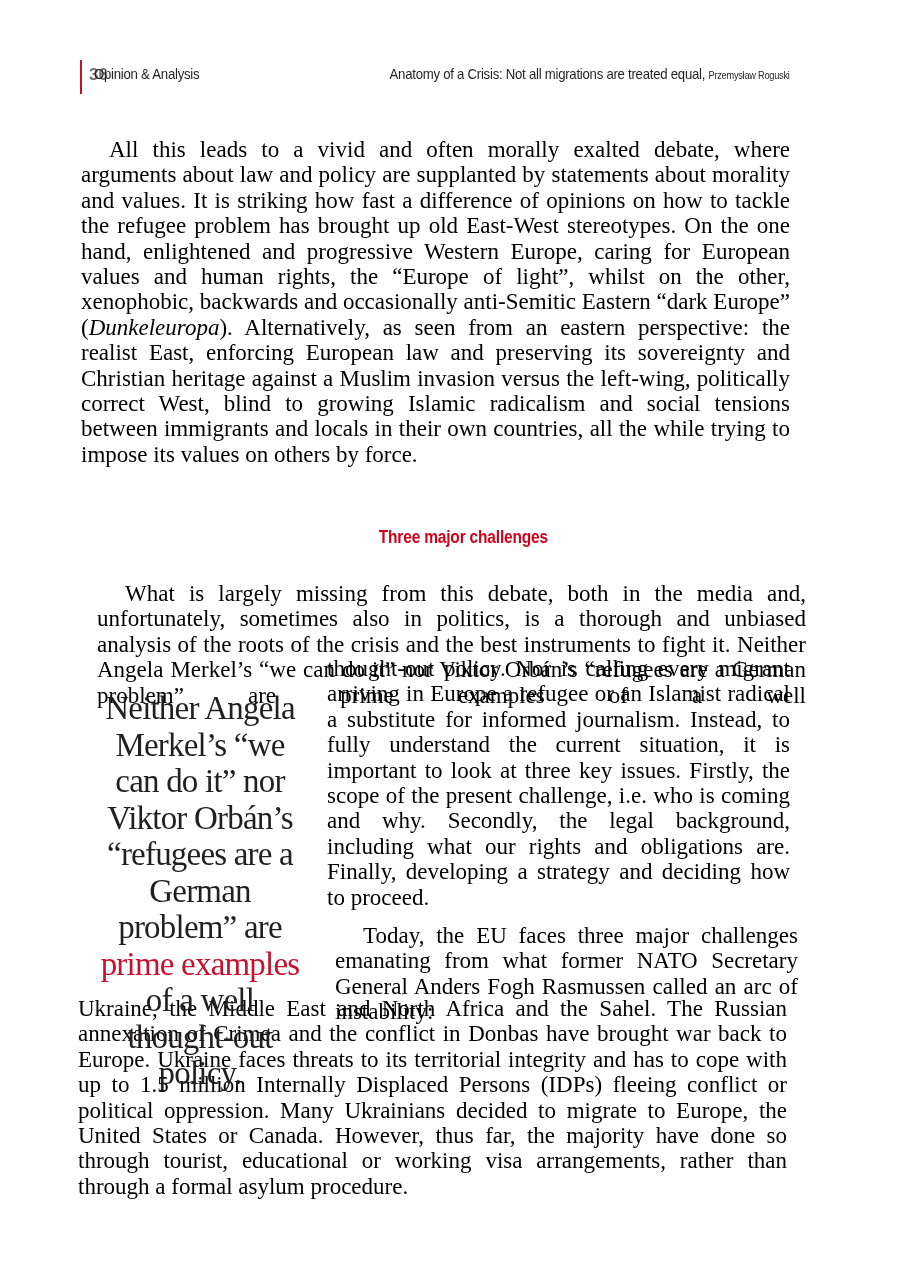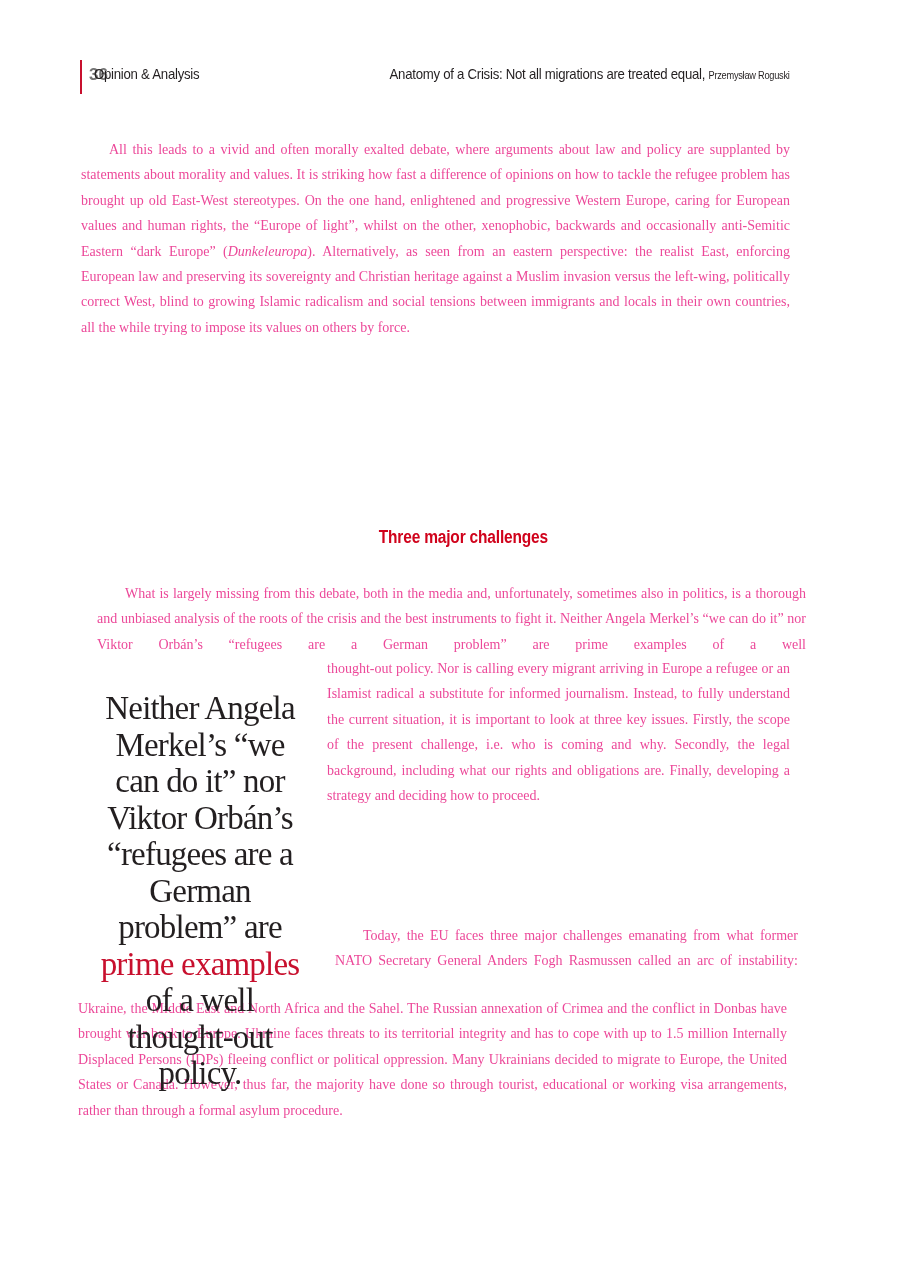--- a/index.html
+++ b/index.html
@@ -3,21 +3,21 @@
 <meta charset="utf-8">
 <style>
   html, body { margin: 0; padding: 0; background: #ffffff; }
   body { width: 897px; height: 1280px; position: relative; overflow: hidden; color: #231f20; }
   .header { position: absolute; left: 0; top: 60px; width: 897px; height: 34px; }
   .page-num { position: absolute; left: 44px; top: 5px; font-family: "Liberation Sans", sans-serif; font-weight: bold; font-size: 17px; color: #737373; margin-left: 45px; }
   .header-rule { position: absolute; left: 80px; top: 0px; width: 1.5px; height: 34px; background: #c8102e; }
   .section { position: absolute; left: 94px; top: 5px; font-family: "Liberation Sans", sans-serif; font-size: 15px; letter-spacing: -0.3px; transform: scaleX(0.88); transform-origin: left top; color: #231f20; }
   .running-title { position: absolute; right: 107px; top: 5px; font-family: "Liberation Sans", sans-serif; font-size: 15px; letter-spacing: -0.3px; transform: scaleX(0.88); transform-origin: right top; white-space: nowrap; color: #231f20; }
   .running-title .author { font-size: 10.5px; }
-  .body-text { font-family: "Liberation Serif", serif; font-size: 14px; line-height: 25.4px; text-align: justify; color: #ec4899; }
+  .body-text { font-family: "Liberation Serif", serif; font-size: 23px; line-height: 25.4px; text-align: justify; color: #000000; }
   .p1 { position: absolute; left: 81px; top: 137px; width: 709px; text-indent: 28px; }
   .heading { position: absolute; left: 0; top: 512px; width: 897px; text-align: center; font-family: "Liberation Sans", sans-serif; font-weight: bold; font-size: 18px; color: #d0021b; letter-spacing: -0.2px; }
   .heading span { display: inline-block; transform: scaleX(0.86); }
   .p2 { position: absolute; left: 81px; top: 565px; width: 709px; text-indent: 28px; }
   .p2-cont { position: absolute; left: 327px; top: 656px; width: 463px; text-align: justify; }
   .p3 { position: absolute; left: 327px; top: 915px; width: 463px; text-indent: 28px; }
   .p3-cont { position: absolute; left: 78px; top: 996px; width: 709px; }
   .pullquote { position: absolute; left: 100px; top: 690px; width: 200px; text-align: center; font-family: "Liberation Serif", serif; font-size: 33px; line-height: 36.5px; color: #231f20; letter-spacing: -0.8px; }
   .pullquote .hl { color: #c8102e; }
   .justify-last { text-align-last: justify; }

